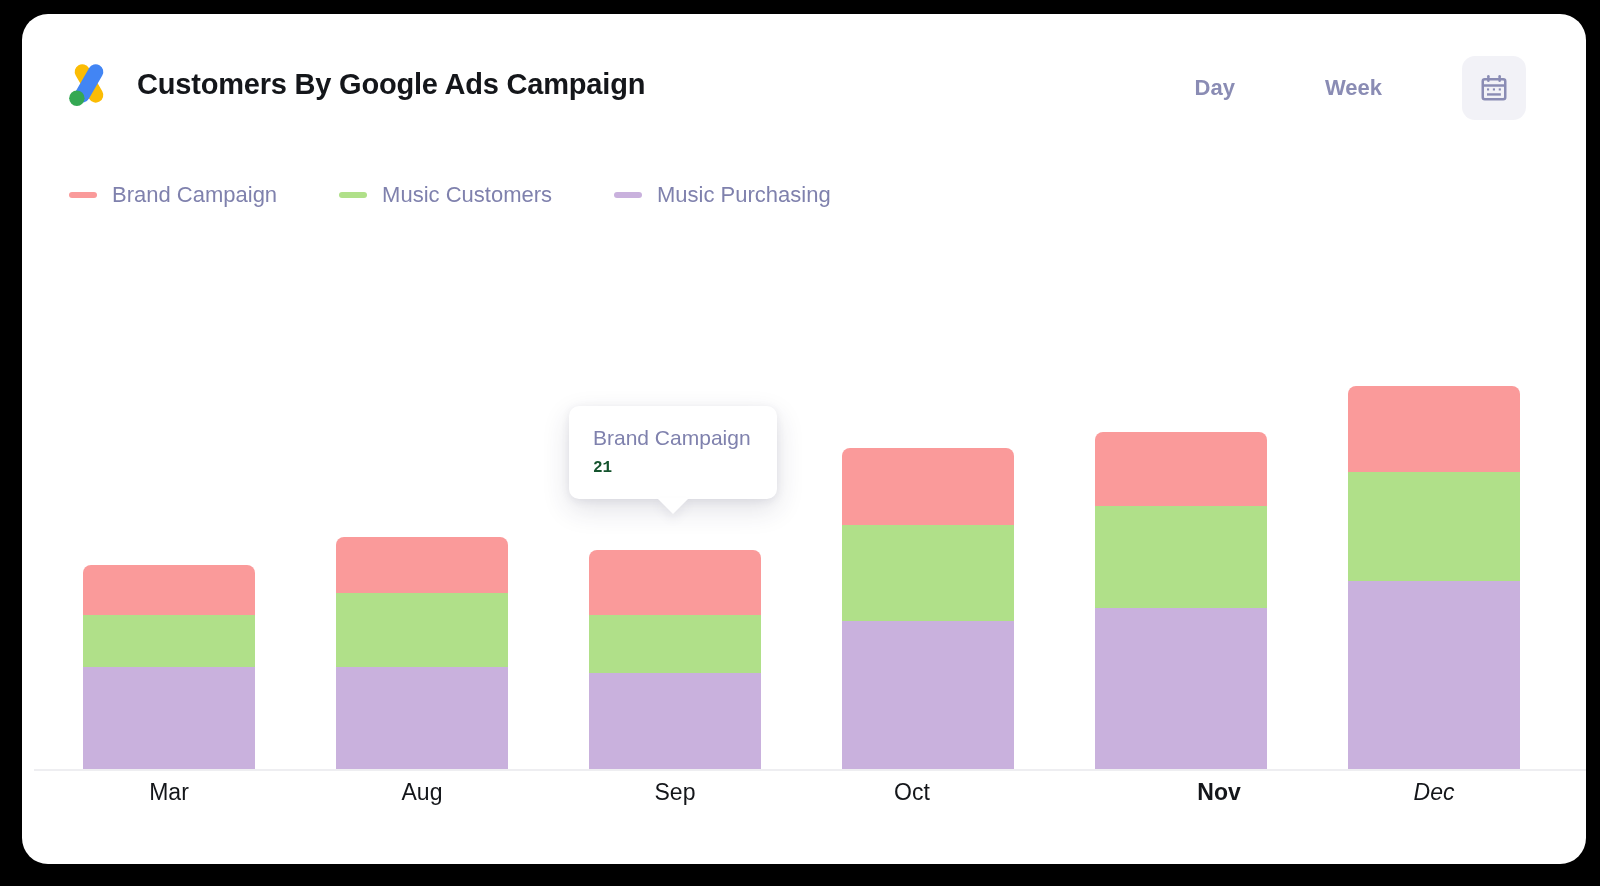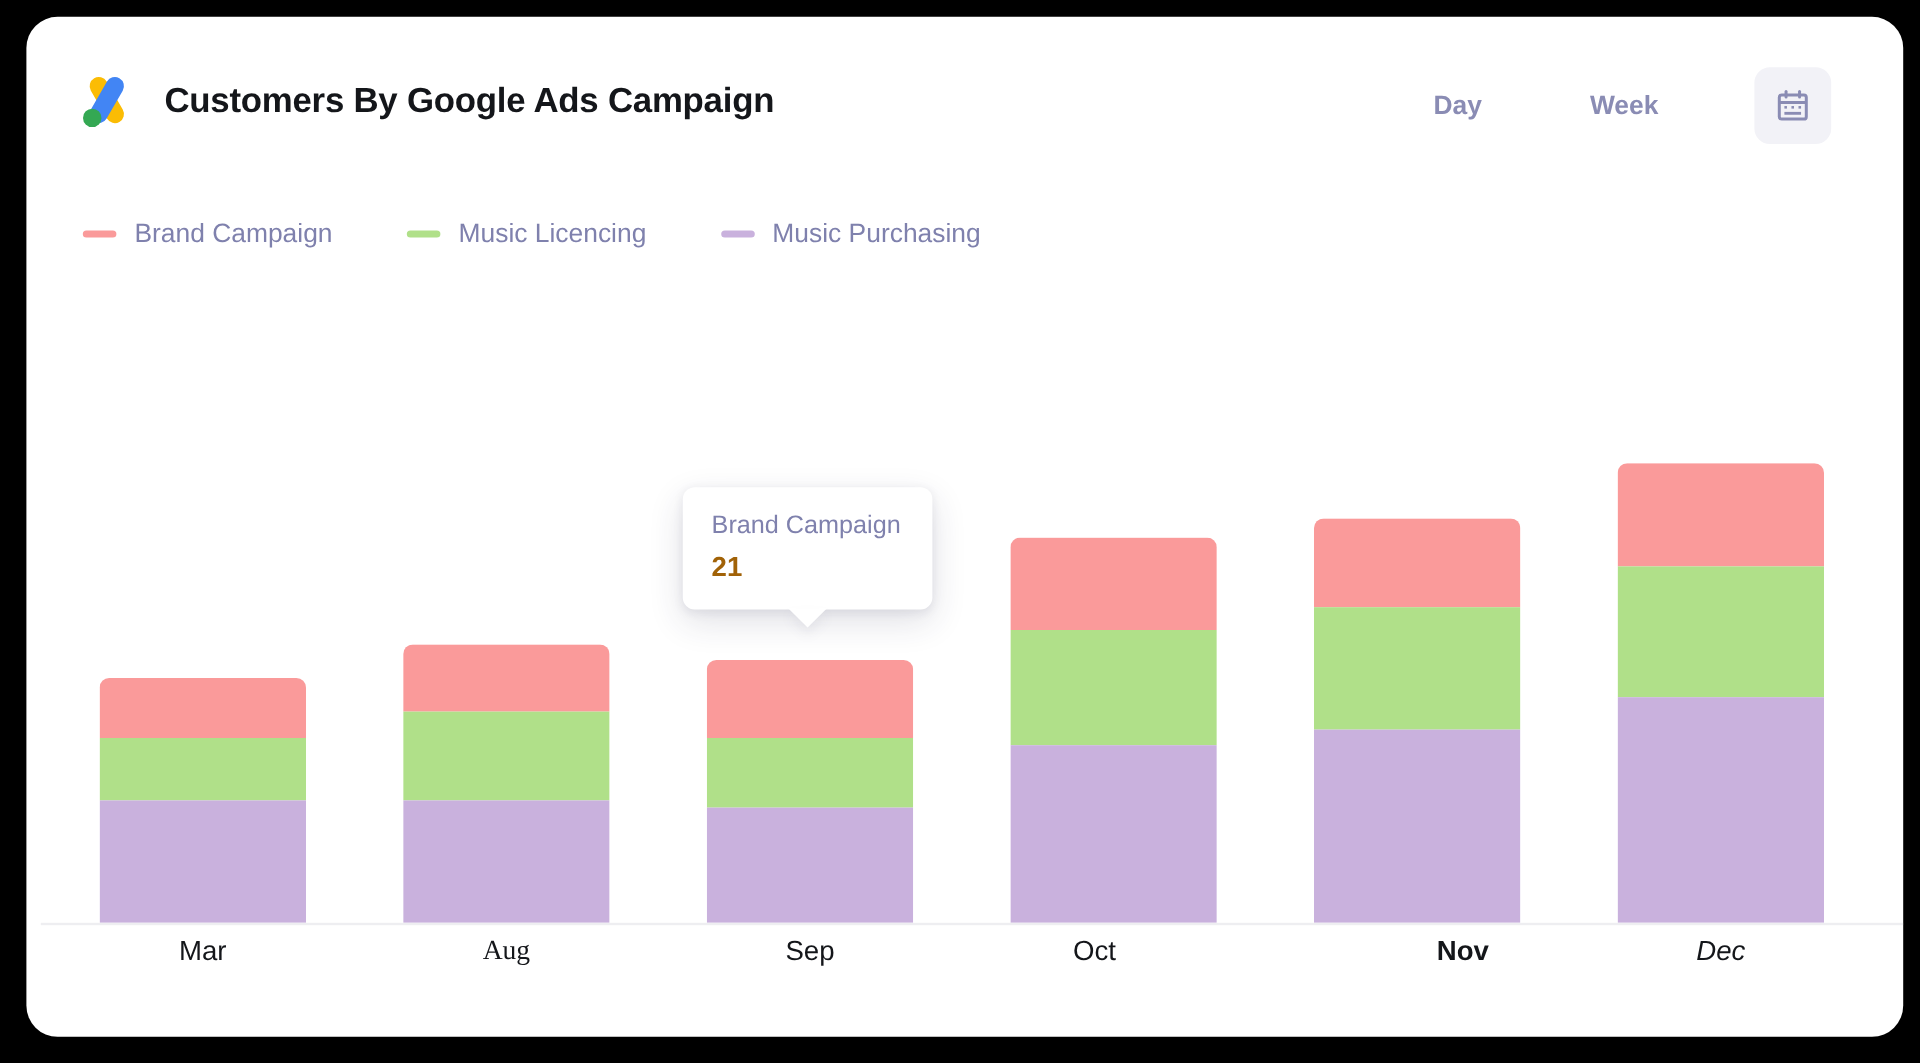--- a/index.html
+++ b/index.html
@@ -192,23 +192,24 @@
   }
 
   .tooltip-series {
     font-size: 21px;
     color: #7f81ad;
     margin-bottom: 9px;
     white-space: nowrap;
   }
 
   .tooltip-value {
-    font-size: 23px;
+    font-size: 16px;
     font-weight: bold;
-    color: #a16207;
+    color: #14532d;
+    font-family: Liberation Mono, monospace;
   }
 
   .tooltip-arrow {
     position: absolute;
     left: 50%;
     bottom: -15px;
     margin-left: -16px;
     width: 0;
     height: 0;
     border-left: 16px solid transparent;
@@ -252,21 +253,21 @@
       </div>
     </div>
 
     <div class="legend">
       <div class="legend-item">
         <span class="legend-swatch" style="background: rgb(250, 154, 154);"></span>
         <span class="legend-label">Brand Campaign</span>
       </div>
       <div class="legend-item">
         <span class="legend-swatch" style="background: rgb(176, 224, 137);"></span>
-        <span class="legend-label">Music Licencing</span>
+        <span class="legend-label">Music Customers</span>
       </div>
       <div class="legend-item">
         <span class="legend-swatch" style="background: rgb(201, 177, 221);"></span>
         <span class="legend-label">Music Purchasing</span>
       </div>
     </div>
 
     <div class="plot">
       <div class="axis-line"></div>
       <div id="bars-layer">
@@ -296,21 +297,21 @@
             <div class="seg" style="height: 160.68px; background: rgb(201, 177, 221);"></div>
           </div>
           <div class="bar" style="left: 1326px; width: 172px;">
             <div class="seg" style="height: 86.52px; background: rgb(250, 154, 154);"></div>
             <div class="seg" style="height: 108.15px; background: rgb(176, 224, 137);"></div>
             <div class="seg" style="height: 188.49px; background: rgb(201, 177, 221);"></div>
           </div>
         </div>
       <div id="labels-layer">
           <div class="x-label" style="left: 61px; width: 172px;">Mar</div>
-          <div class="x-label" style="left: 314px; width: 172px; font-family: Liberation Serif, serif;">Aug</div>
+          <div class="x-label" style="left: 314px; width: 172px;">Aug</div>
           <div class="x-label" style="left: 567px; width: 172px;">Sep</div>
           <div class="x-label" style="left: 804px; width: 172px;">Oct</div>
           <div class="x-label" style="left: 1111px; width: 172px; font-weight: bold;">Nov</div>
           <div class="x-label" style="left: 1326px; width: 172px; font-style: italic;">Dec</div>
         </div>
 
       <div class="tooltip" id="tooltip" style="left: 547px; top: 391.61px;">
         <div class="tooltip-series">Brand Campaign</div>
         <div class="tooltip-value">21</div>
         <div class="tooltip-arrow"></div>

